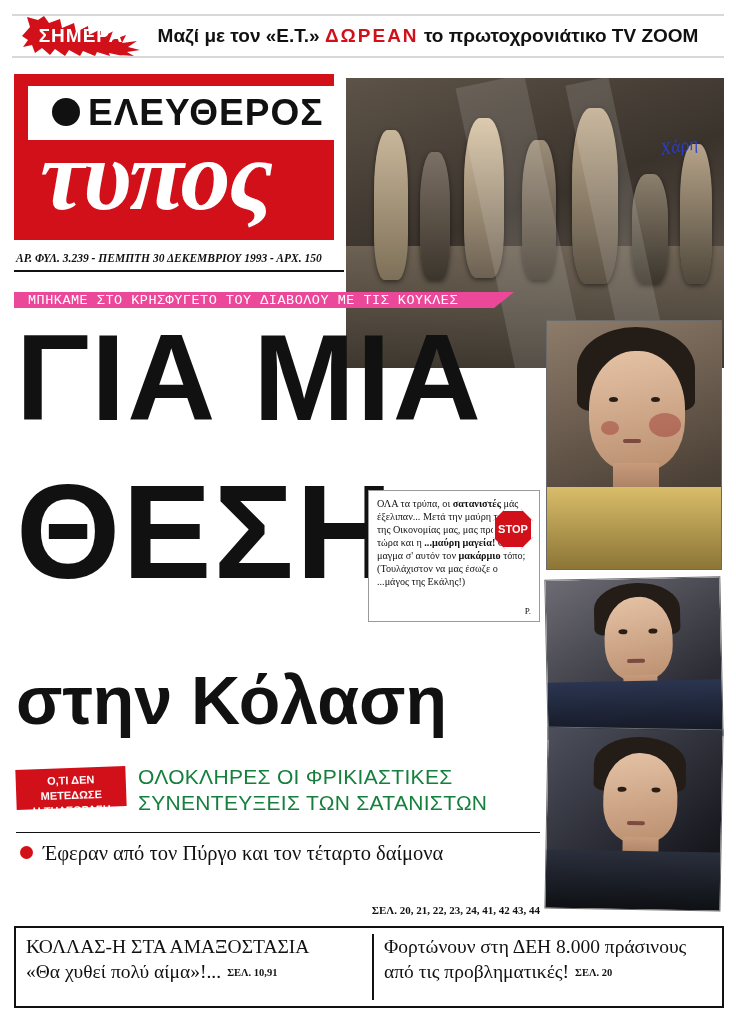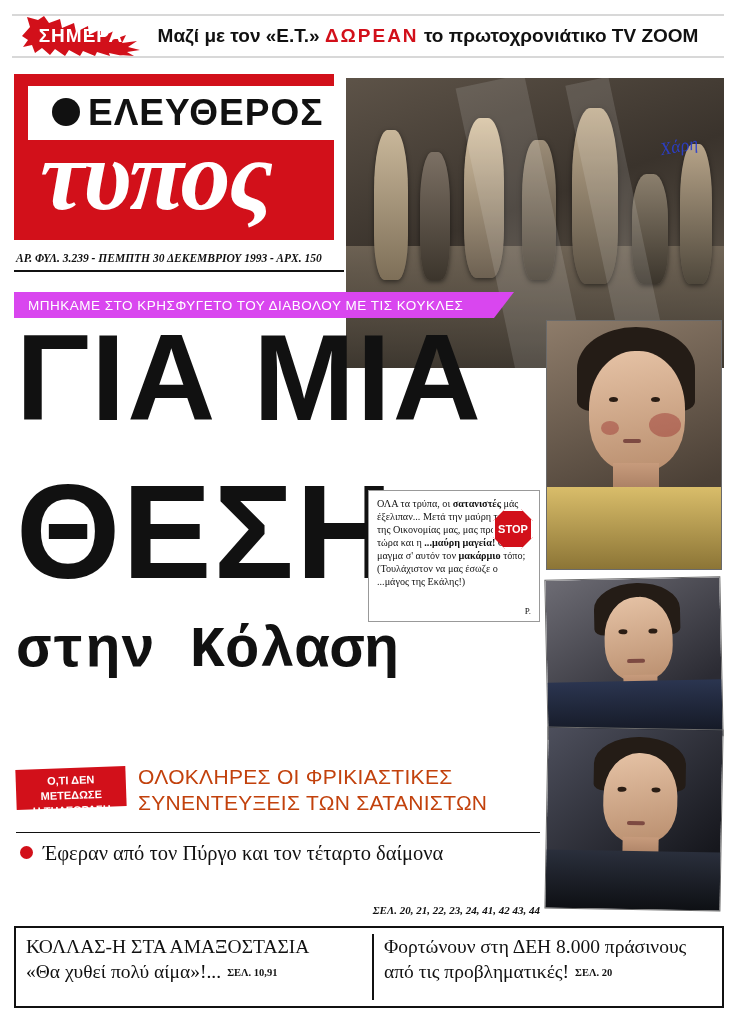--- a/index.html
+++ b/index.html
@@ -162,27 +162,27 @@
     font-style: italic;
     font-size: 18px;
     transform: rotate(-10deg);
     opacity: .9;
   }
 
   
   .kicker {
     position: absolute;
     left: 14px; top: 292px;
-    width: 500px; height: 26px;
-    background: #d946ef;
+    width: 500px; height: 16px;
+    background: #ec4899;
     color: #fff;
     display: flex;
     align-items: center;
     padding-left: 14px;
-    font-family: Liberation Sans, sans-serif;
+    font-family: Liberation Mono, monospace;
     font-size: 13.5px;
     letter-spacing: .5px;
     clip-path: polygon(0 0, 100% 0, 96% 100%, 0 100%);
   }
 
   
   .headline-1 {
     position: absolute;
     left: 16px; top: 322px;
     font-family: "Liberation Sans", sans-serif;
@@ -199,24 +199,24 @@
     font-family: "Liberation Sans", sans-serif;
     font-weight: bold;
     font-size: 134px;
     line-height: .9;
     letter-spacing: 2px;
     color: #111;
     white-space: nowrap;
   }
   .headline-3 {
     position: absolute;
-    left: 16px; top: 622px;
-    font-family: Liberation Mono, monospace;
-    font-weight: bold;
-    font-size: 58px;
+    left: 16px; top: 666px;
+    font-family: Liberation Sans, sans-serif;
+    font-weight: bold;
+    font-size: 68px;
     line-height: 1;
     color: #111;
     white-space: nowrap;
   }
 
   
   .quote-box {
     position: absolute;
     left: 368px; top: 490px;
     width: 172px; height: 132px;
@@ -297,21 +297,21 @@
     transform: rotate(-2deg);
     text-align: center;
   }
   .subhead {
     position: absolute;
     left: 138px; top: 764px;
     width: 400px;
     font-family: "Liberation Sans", sans-serif;
     font-size: 21px;
     line-height: 1.22;
-    color: #c2410c;
+    color: #15803d;
     letter-spacing: .3px;
   }
   .subhead-rule {
     position: absolute;
     left: 16px; top: 832px;
     width: 524px; height: 1px;
     background: #111;
   }
 
   
@@ -341,21 +341,20 @@
   }
   .page-refs {
     position: absolute;
     left: 20px; top: 904px;
     width: 520px;
     text-align: right;
     font-family: "Liberation Serif", serif;
     font-weight: bold;
     font-size: 11px;
     color: #111;
-    font-style: italic;
   }
 
   
   .bottom-box {
     position: absolute;
     left: 14px; top: 926px;
     width: 710px; height: 82px;
     border: 2px solid #111;
     display: flex;
   }

